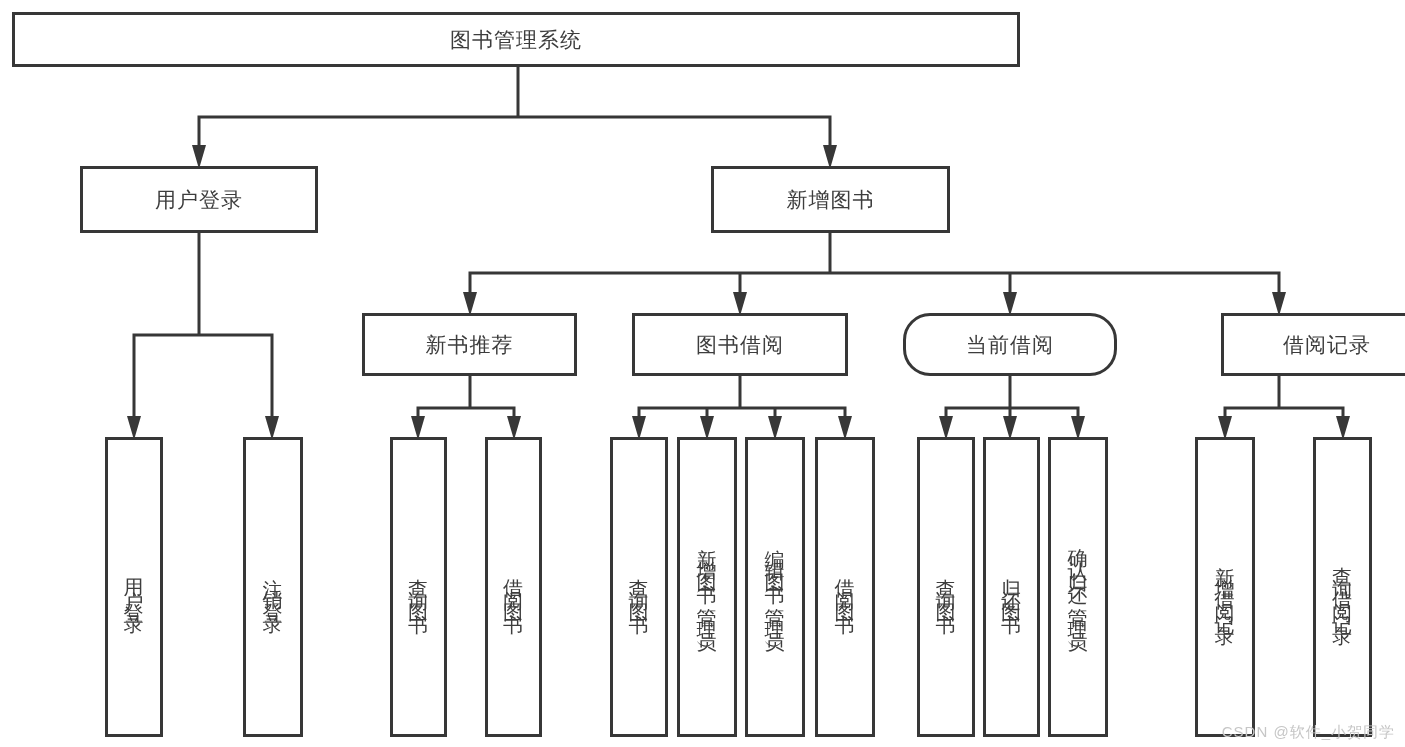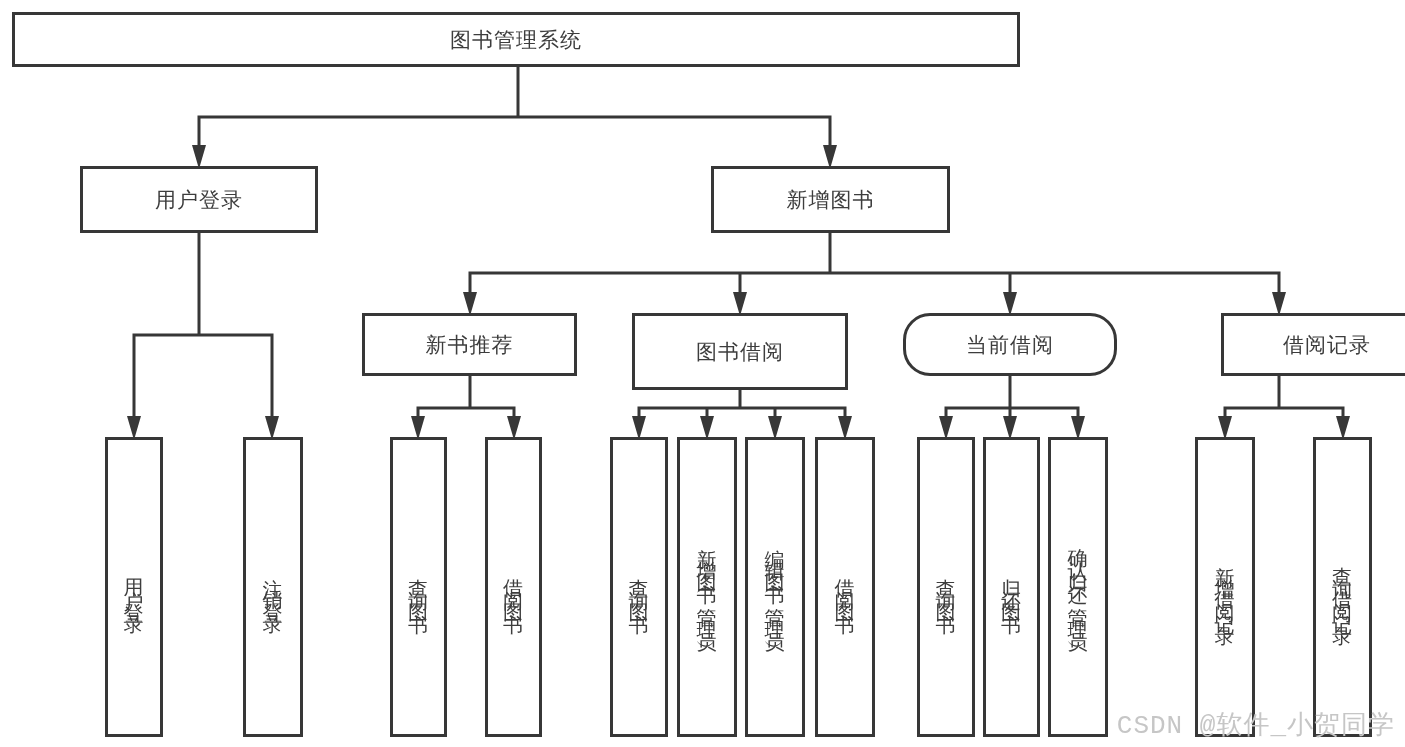--- a/index.html
+++ b/index.html
@@ -36,26 +36,25 @@
     writing-mode: vertical-lr;
     text-orientation: mixed;
     font-size: 20px;
     letter-spacing: 12px;
     line-height: 1;
   }
   #watermark {
     position: absolute;
     right: 10px;
     bottom: 5px;
-    font-size: 26px;
+    font-size: 15px;
     color: #c6c6c6;
     letter-spacing: 1px;
     z-index: 10;
     white-space: nowrap;
-    font-family: Liberation Mono, monospace;
   }
 </style>
 </head>
 <body>
 
 <div id="canvas">
 
   <svg id="connector-svg" viewBox="0 0 1405 747" xmlns="http://www.w3.org/2000/svg">
     <g stroke="#373737" stroke-width="3" fill="none">
       <path d="M518 67 V117"></path>
@@ -130,21 +129,21 @@
       <polygon points="1343,440 1336,416 1350,416"></polygon>
     </g>
   </svg>
 
   <div class="node h-node" style="left:12px; top:12px; width:1008px; height:55px;">图书管理系统</div>
 
   <div class="node h-node" style="left:80px; top:166px; width:238px; height:67px;">用户登录</div>
   <div class="node h-node" style="left:711px; top:166px; width:239px; height:67px;">新增图书</div>
 
   <div class="node h-node" style="left:362px; top:313px; width:215px; height:63px;">新书推荐</div>
-  <div class="node h-node" style="left:632px; top:313px; width:216px; height:77px;">图书借阅</div>
+  <div class="node h-node" style="left:632px; top:313px; width:216px; height:63px;">图书借阅</div>
   <div class="node h-node" style="left:903px; top:313px; width:214px; height:63px;border-radius:27px;">当前借阅</div>
   <div class="node h-node" style="left:1173px; top:313px; width:212px; height:63px;margin-left:48px;">借阅记录</div>
 
   <div class="node v-node" style="left:105px; top:437px; width:58px; height:300px;">用户登录</div>
   <div class="node v-node" style="left:243px; top:437px; width:60px; height:300px;">注销登录</div>
 
   <div class="node v-node" style="left:390px; top:437px; width:57px; height:300px;">查询图书</div>
   <div class="node v-node" style="left:485px; top:437px; width:57px; height:300px;">借阅图书</div>
 
   <div class="node v-node" style="left:610px; top:437px; width:58px; height:300px;">查询图书</div>

